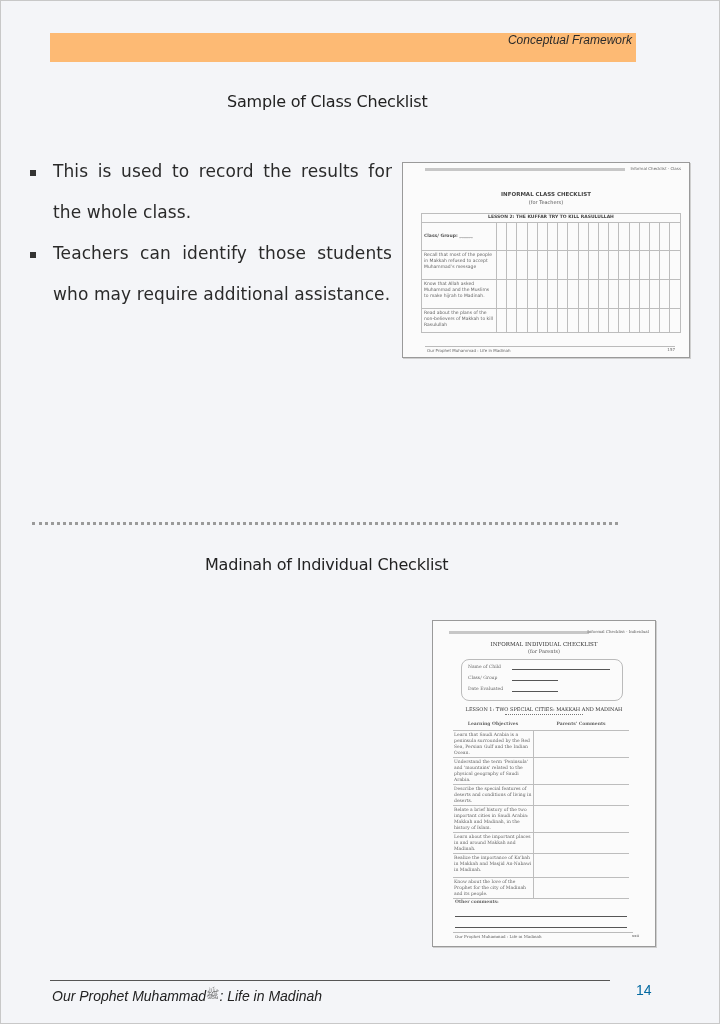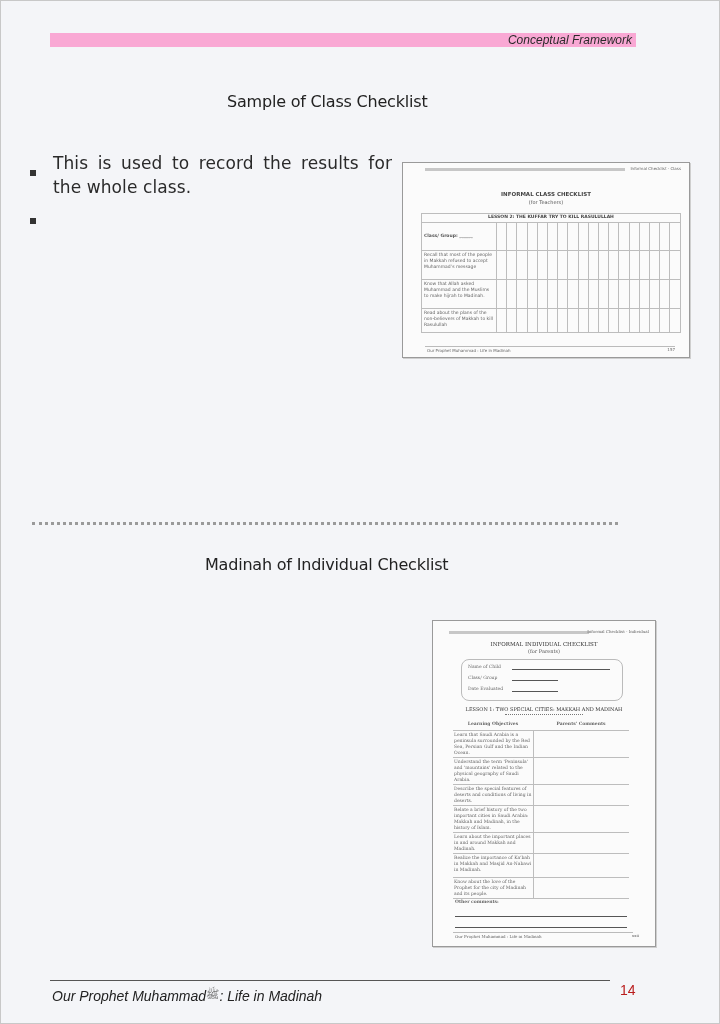--- a/index.html
+++ b/index.html
@@ -4,33 +4,33 @@
 <style>
   html, body { margin: 0; padding: 0; }
   body {
     width: 720px; height: 1024px; position: relative; overflow: hidden;
     background: #f4f5f8;
     font-family: "DejaVu Sans", sans-serif;
     color: #2a2a2a;
   }
   .page-border { position: absolute; left: 0; top: 0; width: 718px; height: 1022px; border: 1px solid #c8c8c8; }
   .header-bar {
-    position: absolute; left: 50px; top: 33px; width: 586px; height: 14px;
-    background: #f9a8d4;
+    position: absolute; left: 50px; top: 33px; width: 586px; height: 29px;
+    background: #fdba74;
   }
   .header-title {
     position: absolute; right: 4px; top: 0px; height: 15px; line-height: 15px;
     font-family: "Liberation Sans", sans-serif; font-style: italic; font-size: 12px; color: #2a2a2a;
   }
   .section-title {
     position: absolute; font-size: 16px; color: #222; letter-spacing: -0.2px;
   }
   .bullets { position: absolute; left: 30px; width: 362px; }
   .bullet {
-    position: relative; padding-left: 23px; font-size: 17px; line-height: 24px;
+    position: relative; padding-left: 23px; font-size: 17px; line-height: 41px;
     text-align: justify; text-align-last: left; letter-spacing: 0.1px;
   }
   .bullet .sq {
     position: absolute; left: 0; top: 19px; width: 6px; height: 6px; background: #333;
   }
   .dotted-sep {
     position: absolute; left: 32px; top: 522px; width: 586px; height: 0;
     border-top: 3px dotted #9a9a9a;
   }
   .thumb {
@@ -42,37 +42,38 @@
   .thumb .tiny { font-size: 4.5px; line-height: 6px; color: #666; }
   .thumb .ttl { position: absolute; width: 100%; text-align: center; font-weight: bold; font-size: 5.5px; color: #444; }
   .thumb .sub { position: absolute; width: 100%; text-align: center; font-size: 5px; color: #555; }
   table.grid { position: absolute; border-collapse: collapse; }
   table.grid td { border: 1px solid #bdbdbd; padding: 0; vertical-align: top; }
   .footer-line { position: absolute; left: 50px; top: 980px; width: 560px; height: 0; border-top: 1.5px solid #555; }
   .footer-title {
     position: absolute; left: 52px; top: 988px; font-family: "Liberation Sans", sans-serif;
     font-style: italic; font-size: 14px; color: #222; text-align: right;
   }
-  .page-num { position: absolute; left: 620px; top: 982px; font-family: "Liberation Sans", sans-serif; font-size: 14px; color: #b91c1c; }
+  .page-num { position: absolute; left: 636px; top: 982px; font-family: "Liberation Sans", sans-serif; font-size: 14px; color: #0369a1; }
   .seal { font-style: normal; font-size: 11px; color: #555; vertical-align: 3px; }
 </style>
 </head>
 <body>
 
 <div class="page-border"></div>
 
 <div class="header-bar">
   <span class="header-title">Conceptual Framework</span>
 </div>
 
 <div class="section-title" style="left:227px; top:92px;">Sample of Class Checklist</div>
 
 <div class="bullets" style="top:151px;">
   <div class="bullet"><span class="sq"></span><span>This is used to record the results for the whole class.</span></div>
   <div class="bullet"><span class="sq"></span></div>
+  <div class="bullet"><span class="sq"></span><span>Teachers can identify those students who may require additional assistance.</span></div>
 </div>
 
 <div class="thumb" style="left:402px; top:162px; width:286px; height:194px;">
   <div class="strip" style="left:22px; top:5px; width:200px;"></div>
   <div class="tiny" style="position:absolute; right:8px; top:3px; font-size:4px;">Informal Checklist - Class</div>
   <div class="ttl" style="top:28px;">INFORMAL CLASS CHECKLIST</div>
   <div class="sub" style="top:36px;">(for Teachers)</div>
   <table class="grid" style="left:18px; top:50px; width:260px;">
     <tbody>
         <tr style="height:9px;">

